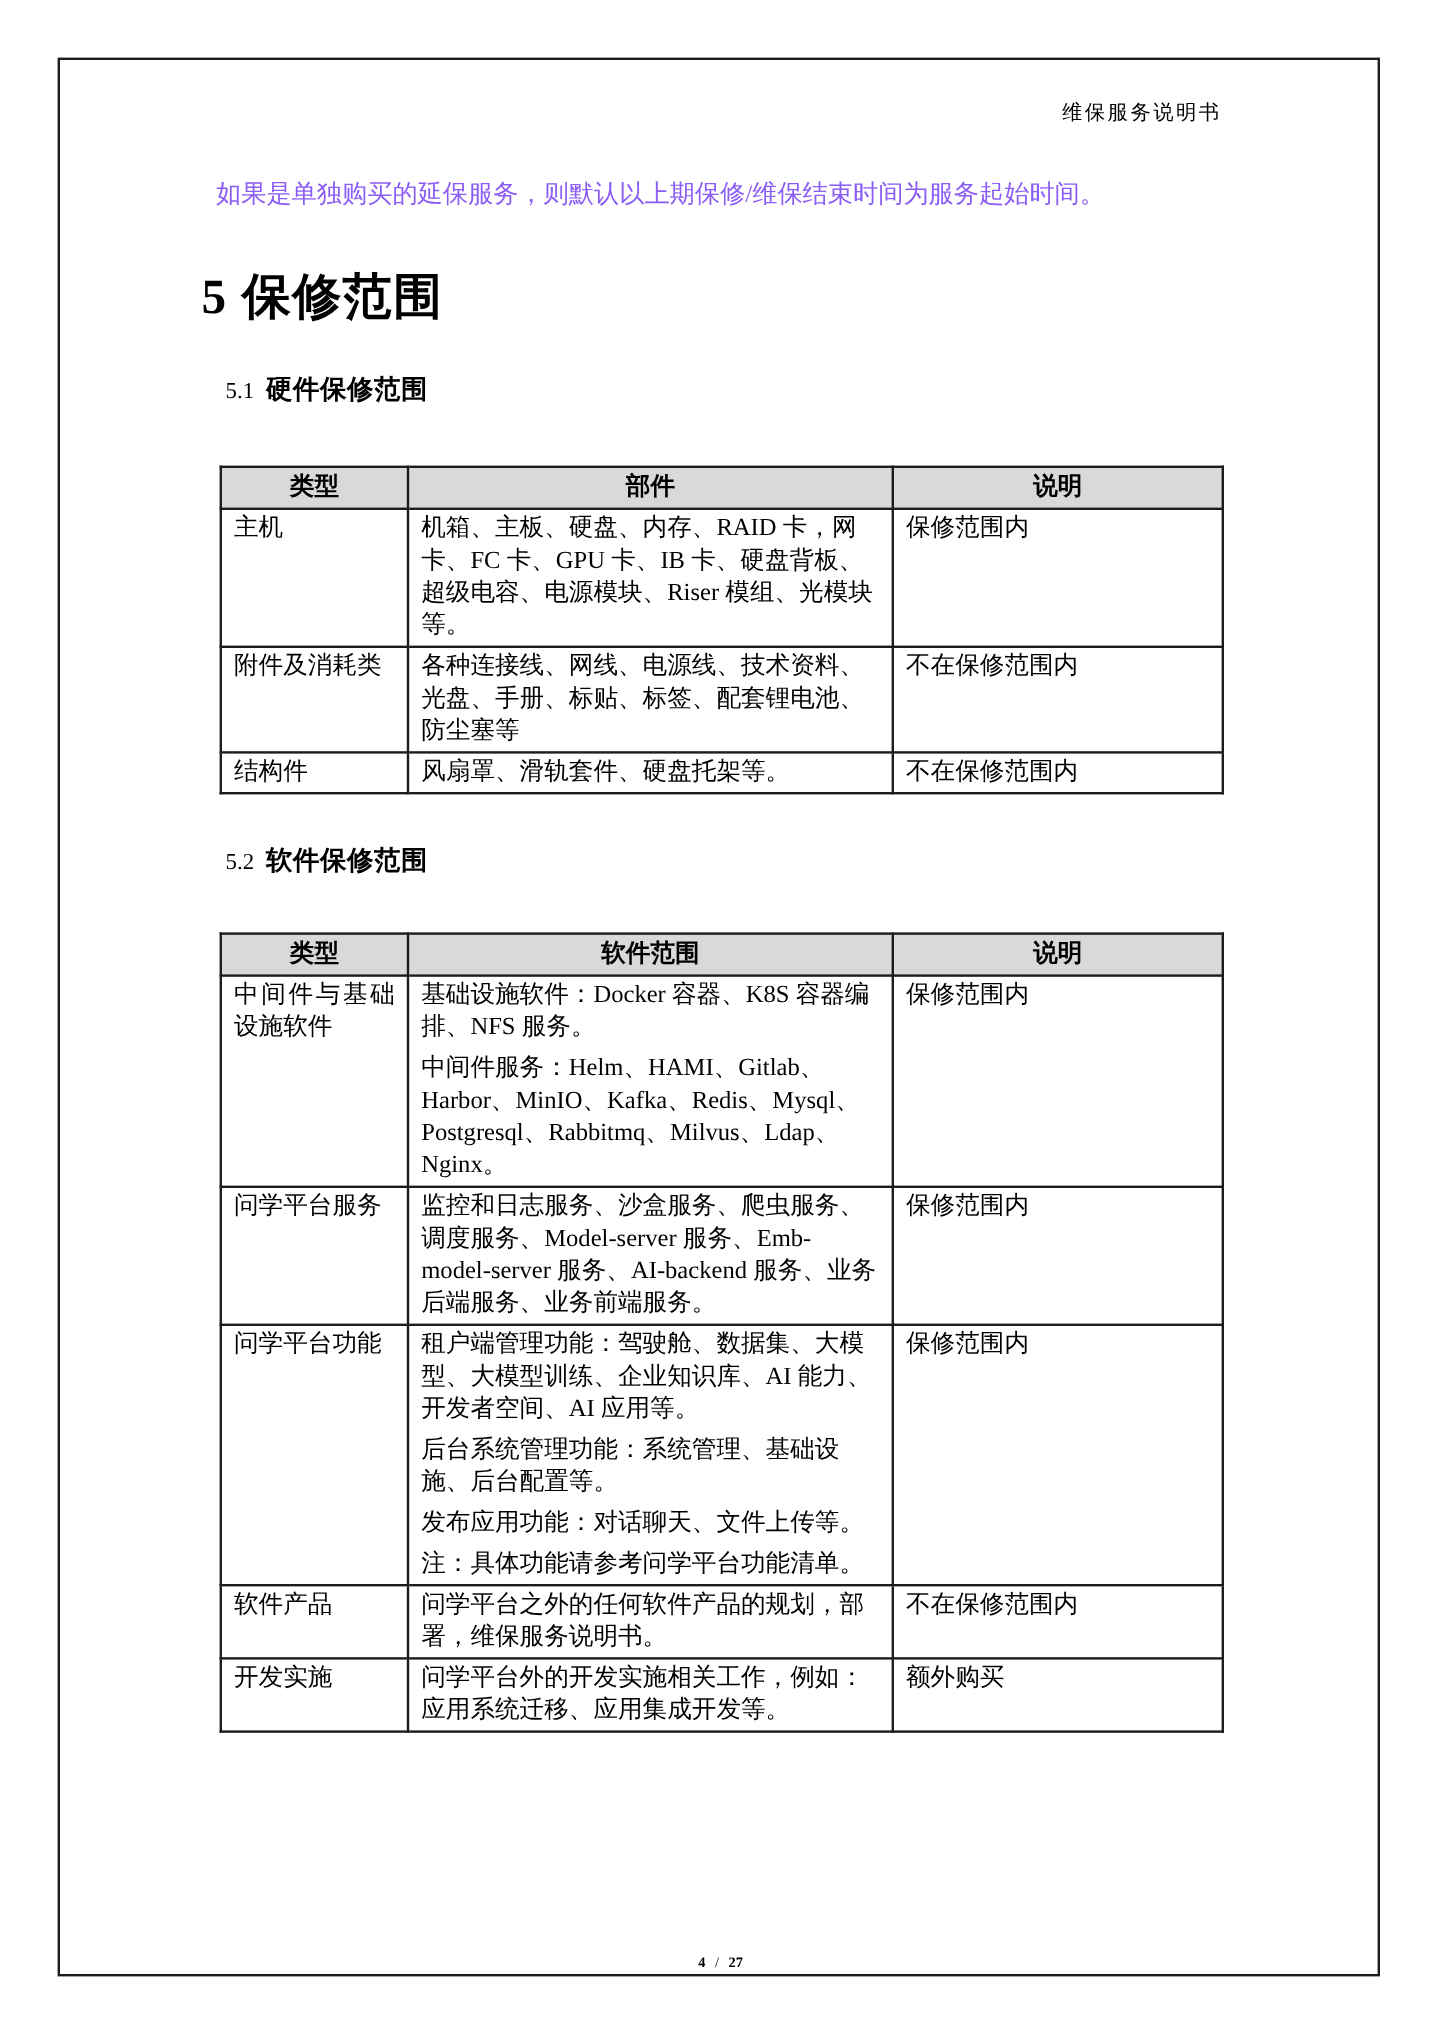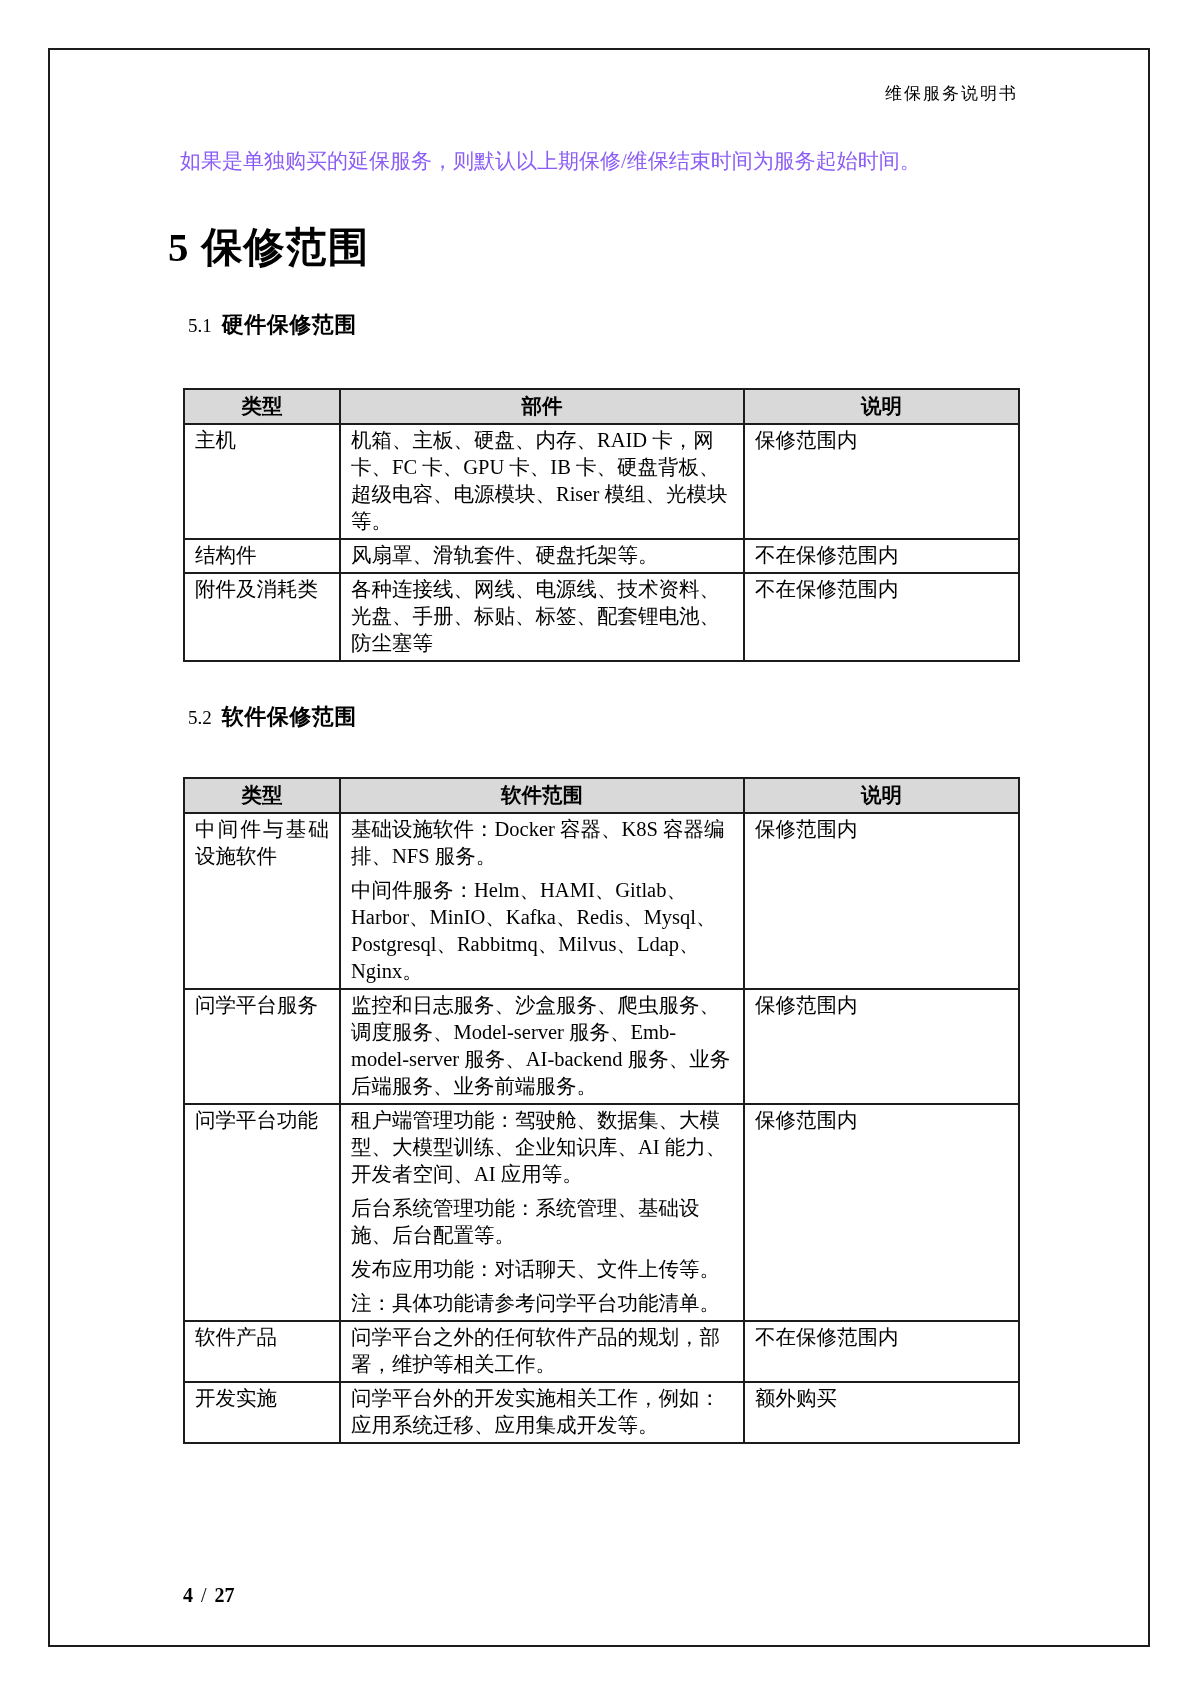--- a/index.html
+++ b/index.html
@@ -52,22 +52,22 @@
   }
   table.spec th{
     background:#d9d9d9;font-weight:700;text-align:center;
     padding-top:3px;padding-bottom:3px;padding-left:10px;
   }
   td.col-type{text-align:justify;text-align-last:left;}
   td .para{margin:0 0 0 0;}
   td .para + .para{margin-top:0px;}
   table.spec.t2 td .para + .para{margin-top:7px;}
   .page-footer{
-    position:absolute;top:1584px;left:183px;width:835px;margin:0;
-    text-align:left;font-size:20px;color:#000;
+    position:absolute;top:1628px;left:183px;width:835px;margin:0;
+    text-align:center;font-size:12px;color:#000;
   }
   .page-footer .pf-num{font-weight:700;}
   .page-footer .pf-sep{font-weight:400;padding:0 8px;}
 </style>
 </head>
 <body>
 
 <div class="sheet">
 
   <div class="frame"></div>
@@ -99,30 +99,30 @@
       </thead>
       <tbody>
         <tr>
           <td class="col-type">主机</td>
           <td class="col-scope">
             <div class="para">机箱、主板、硬盘、内存、RAID 卡，网卡、FC 卡、GPU 卡、IB 卡、硬盘背板、超级电容、电源模块、Riser 模组、光模块等。</div>
           </td>
           <td class="col-note">保修范围内</td>
         </tr>
         <tr>
-          <td class="col-type">结构件</td>
+          <td class="col-type">附件及消耗类</td>
           <td class="col-scope">
-            <div class="para">风扇罩、滑轨套件、硬盘托架等。</div>
+            <div class="para">各种连接线、网线、电源线、技术资料、光盘、手册、标贴、标签、配套锂电池、防尘塞等</div>
           </td>
           <td class="col-note">不在保修范围内</td>
         </tr>
         <tr>
-          <td class="col-type">附件及消耗类</td>
+          <td class="col-type">结构件</td>
           <td class="col-scope">
-            <div class="para">各种连接线、网线、电源线、技术资料、光盘、手册、标贴、标签、配套锂电池、防尘塞等</div>
+            <div class="para">风扇罩、滑轨套件、硬盘托架等。</div>
           </td>
           <td class="col-note">不在保修范围内</td>
         </tr>
       </tbody>
     </table>
 
   <h2 class="h2 sw">
     <span class="num">5.2</span><span class="ttl">软件保修范围</span>
   </h2>
 
@@ -161,21 +161,21 @@
             <div class="para">租户端管理功能：驾驶舱、数据集、大模型、大模型训练、企业知识库、AI 能力、开发者空间、AI 应用等。</div>
             <div class="para">后台系统管理功能：系统管理、基础设施、后台配置等。</div>
             <div class="para">发布应用功能：对话聊天、文件上传等。</div>
             <div class="para">注：具体功能请参考问学平台功能清单。</div>
           </td>
           <td class="col-note">保修范围内</td>
         </tr>
         <tr>
           <td class="col-type">软件产品</td>
           <td class="col-scope">
-            <div class="para">问学平台之外的任何软件产品的规划，部署，维护等相关工作。</div>
+            <div class="para">问学平台之外的任何软件产品的规划，部署，维保服务说明书。</div>
           </td>
           <td class="col-note">不在保修范围内</td>
         </tr>
         <tr>
           <td class="col-type">开发实施</td>
           <td class="col-scope">
             <div class="para">问学平台外的开发实施相关工作，例如：应用系统迁移、应用集成开发等。</div>
           </td>
           <td class="col-note">额外购买</td>
         </tr>

